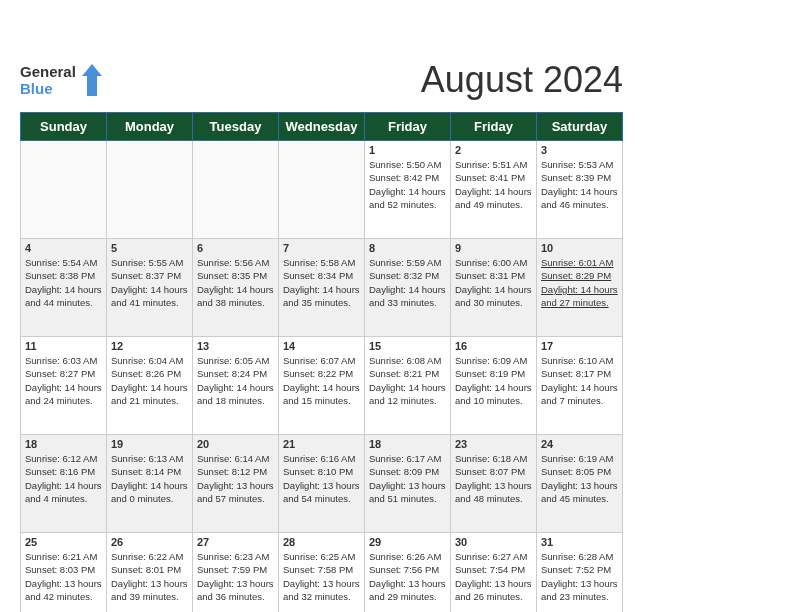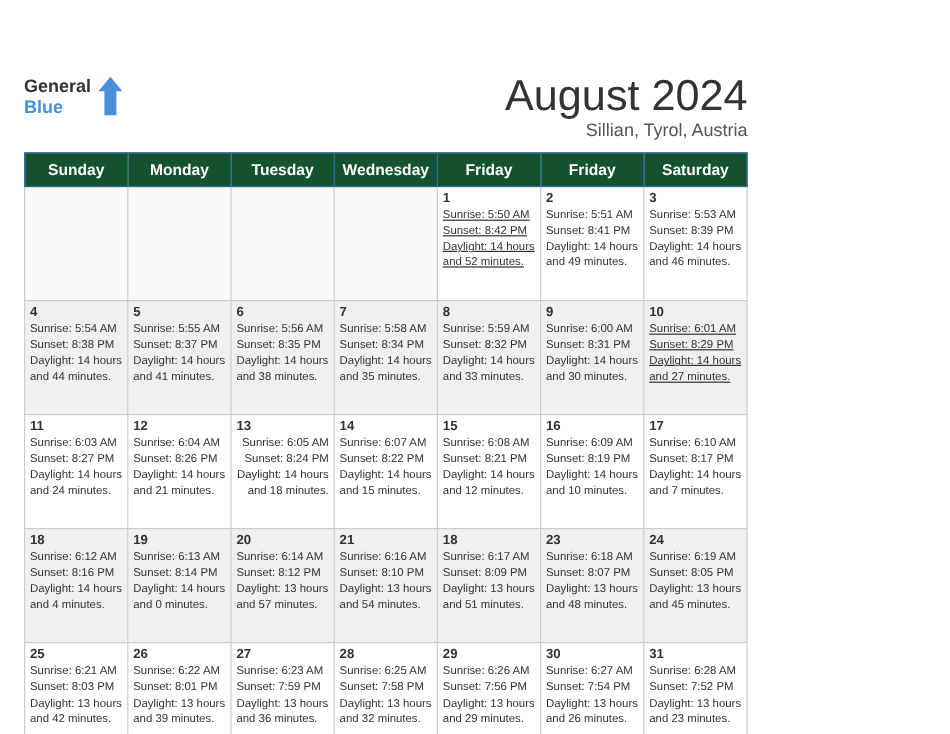--- a/index.html
+++ b/index.html
@@ -96,21 +96,20 @@
   <div class="header">
     <div class="logo">
   <svg width="90" height="42" viewBox="0 0 90 42">
     <text x="0" y="17" font-size="15" font-weight="bold" font-family="Arial" fill="#333">General</text>
     <text x="0" y="34" font-size="15" font-weight="bold" font-family="Arial" fill="#4a90d9">Blue</text>
     <polygon points="72,4 82,16 77,16 77,36 67,36 67,16 62,16" fill="#4a90d9"></polygon>
   </svg>
 </div>
     <div class="title-block">
       <div class="month-title">August 2024</div>
-      <div class="location">Sillian, Tyrol, Austria</div>
     </div>
   </div>
 
   <table class="calendar">
     <thead>
       <tr>
         <th>Sunday</th>
         <th>Monday</th>
         <th>Tuesday</th>
         <th>Wednesday</th>
@@ -120,21 +119,21 @@
       </tr>
     </thead>
     <tbody id="calendar-body">
     <tr>
           <td class="empty"></td>
           <td class="empty"></td>
           <td class="empty"></td>
           <td class="empty"></td>
           <td>
             <span class="day-num">1</span>
-            <div class="day-info" style="white-space: pre-line; text-decoration: underline;">Sunrise: 5:50 AM
+            <div class="day-info" style="white-space: pre-line;">Sunrise: 5:50 AM
 Sunset: 8:42 PM
 Daylight: 14 hours and 52 minutes.</div>
           </td>
           <td>
             <span class="day-num">2</span>
             <div class="day-info" style="white-space: pre-line;">Sunrise: 5:51 AM
 Sunset: 8:41 PM
 Daylight: 14 hours and 49 minutes.</div>
           </td>
           <td>
@@ -196,21 +195,21 @@
 Daylight: 14 hours and 24 minutes.</div>
           </td>
           <td>
             <span class="day-num">12</span>
             <div class="day-info" style="white-space: pre-line;">Sunrise: 6:04 AM
 Sunset: 8:26 PM
 Daylight: 14 hours and 21 minutes.</div>
           </td>
           <td>
             <span class="day-num">13</span>
-            <div class="day-info" style="white-space: pre-line; text-align: right;">Sunrise: 6:05 AM
+            <div class="day-info" style="white-space: pre-line;">Sunrise: 6:05 AM
 Sunset: 8:24 PM
 Daylight: 14 hours and 18 minutes.</div>
           </td>
           <td>
             <span class="day-num">14</span>
             <div class="day-info" style="white-space: pre-line;">Sunrise: 6:07 AM
 Sunset: 8:22 PM
 Daylight: 14 hours and 15 minutes.</div>
           </td>
           <td>

